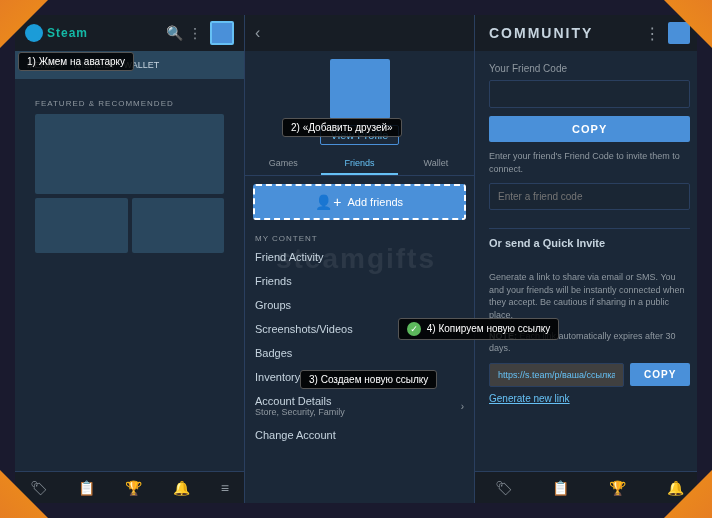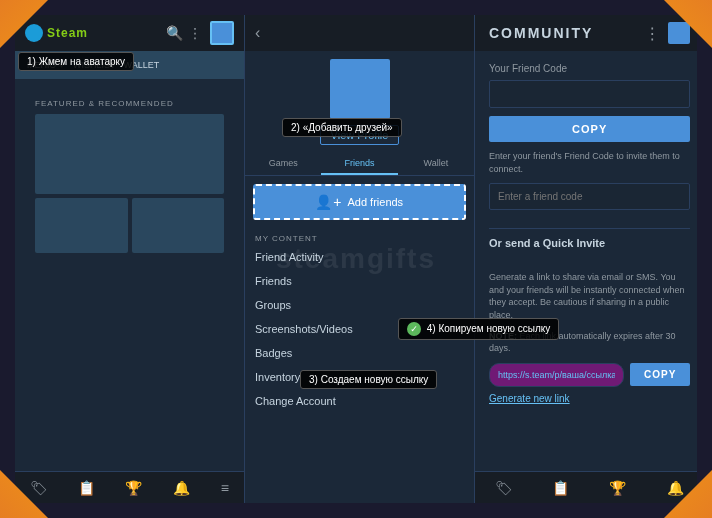--- a/index.html
+++ b/index.html
@@ -79,21 +79,21 @@
     }
 
     .steam-icon {
       width: 18px;
       height: 18px;
       background: #1b9cd8;
       border-radius: 50%;
     }
 
     .steam-text {
-      color: #84cc16;
+      color: #14b8a6;
       font-size: 12px;
       font-weight: bold;
       letter-spacing: 1px;
     }
 
     .header-icons {
       margin-left: auto;
       display: flex;
       gap: 6px;
       align-items: center;
@@ -477,26 +477,26 @@
 
     .link-row {
       display: flex;
       gap: 6px;
       align-items: center;
       margin-bottom: 6px;
     }
 
     .link-input {
       flex: 1;
-      background: #701a75;
+      background: #404040;
       border: 1px solid #2a3f5f;
       color: #66c0f4;
       font-size: 9px;
       padding: 6px 8px;
-      border-radius: 10px;
+      border-radius: 2px;
       outline: none;
     }
 
     .copy-link-btn {
       background: #4a90d9;
       border: none;
       color: #fff;
       font-size: 10px;
       font-weight: bold;
       letter-spacing: 1px;
@@ -646,20 +646,27 @@
       </div>
       <div class="menu-item">
         <span>Screenshots/Videos</span>
       </div>
       <div class="menu-item">
         <span>Badges</span>
       </div>
       <div class="menu-item">
         <span>Inventory</span>
       </div>
+      <div class="menu-item with-arrow">
+        <div>
+          <div style="font-size:11px;">Account Details</div>
+          <div style="font-size:9px; color:#8f98a0;">Store, Security, Family</div>
+        </div>
+        <span class="arrow">›</span>
+      </div>
       <div class="menu-item">
         <span>Change Account</span>
       </div>
     </div>
   </div>
 
   <div class="right-panel">
     <div class="right-header">
       <span class="community-title">COMMUNITY</span>
       <span class="community-dot">⋮</span>

